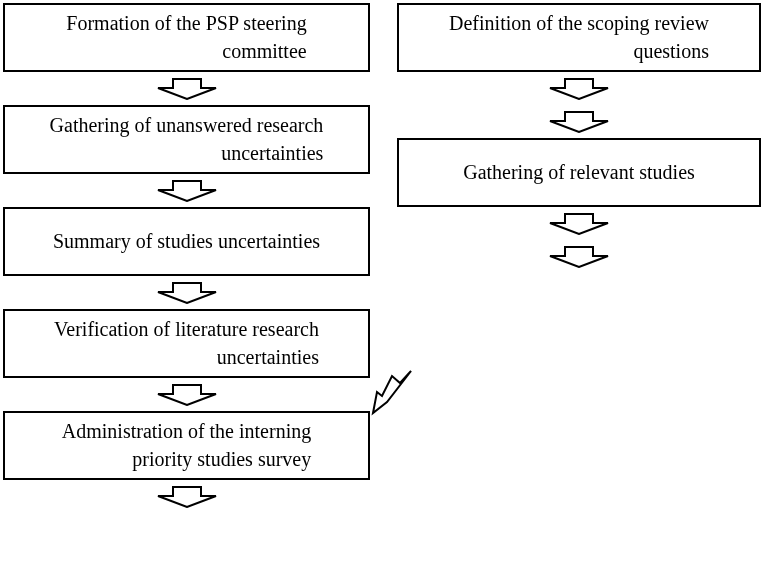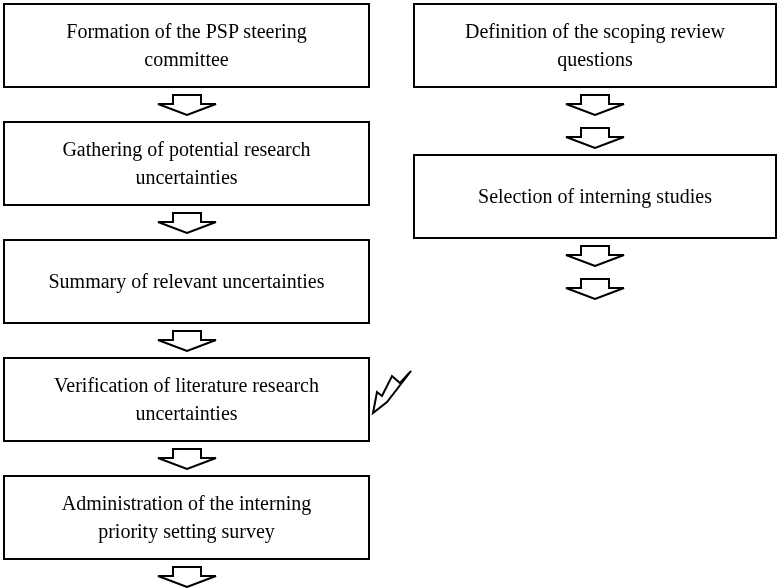--- a/index.html
+++ b/index.html
@@ -17,29 +17,29 @@
     font-family: "Liberation Serif", "DejaVu Serif", serif;
     color: #000000;
   }
   .col {
     position: absolute;
     top: 3px;
     display: flex;
     flex-direction: column;
   }
   .col-left  { left: 3px;   width: 367px; }
-  .col-right { left: 413px; width: 364px; }
+  .col-right { left: 397px; width: 364px; }
   .box {
-    height: 85px;
+    height: 69px;
     border: 2px solid #000000;
     background: #ffffff;
     display: flex;
     align-items: center;
     justify-content: center;
-    text-align: center;
+    text-align: right;
     padding: 4px 18px;
     font-size: 20px;
     line-height: 1.38;
     white-space: pre-line;
   }
   .gap {
     height: 33px;
     display: flex;
     align-items: center;
     justify-content: center;
@@ -62,51 +62,51 @@
       <span>Formation of the PSP steering
 committee</span>
     </div>
     <div class="gap">
       <svg class="down-arrow" width="62" height="22" viewBox="0 0 62 22">
         <polygon points="17,1 45,1 45,10 60,10 31,21 2,10 17,10" fill="#ffffff" stroke="#000000" stroke-width="2"></polygon>
       </svg>
     </div>
 
     <div class="box">
-      <span>Gathering of potential research
+      <span>Gathering of unanswered research
 uncertainties</span>
     </div>
     <div class="gap">
       <svg class="down-arrow" width="62" height="22" viewBox="0 0 62 22">
         <polygon points="17,1 45,1 45,10 60,10 31,21 2,10 17,10" fill="#ffffff" stroke="#000000" stroke-width="2"></polygon>
       </svg>
     </div>
 
     <div class="box">
-      <span>Summary of relevant uncertainties</span>
+      <span>Summary of studies uncertainties</span>
     </div>
     <div class="gap">
       <svg class="down-arrow" width="62" height="22" viewBox="0 0 62 22">
         <polygon points="17,1 45,1 45,10 60,10 31,21 2,10 17,10" fill="#ffffff" stroke="#000000" stroke-width="2"></polygon>
       </svg>
     </div>
 
     <div class="box">
       <span>Verification of literature research
 uncertainties</span>
     </div>
     <div class="gap">
       <svg class="down-arrow" width="62" height="22" viewBox="0 0 62 22">
         <polygon points="17,1 45,1 45,10 60,10 31,21 2,10 17,10" fill="#ffffff" stroke="#000000" stroke-width="2"></polygon>
       </svg>
     </div>
 
     <div class="box">
       <span>Administration of the interning
-priority setting survey</span>
+priority studies survey</span>
     </div>
     <div class="gap">
       <svg class="down-arrow" width="62" height="22" viewBox="0 0 62 22">
         <polygon points="17,1 45,1 45,10 60,10 31,21 2,10 17,10" fill="#ffffff" stroke="#000000" stroke-width="2"></polygon>
       </svg>
     </div>
 
 
   </div>
 
@@ -122,21 +122,21 @@
       </svg>
     </div>
 
     <div class="gap">
       <svg class="down-arrow" width="62" height="22" viewBox="0 0 62 22">
         <polygon points="17,1 45,1 45,10 60,10 31,21 2,10 17,10" fill="#ffffff" stroke="#000000" stroke-width="2"></polygon>
       </svg>
     </div>
 
     <div class="box">
-      <span>Selection of interning studies</span>
+      <span>Gathering of relevant studies</span>
     </div>
     <div class="gap">
       <svg class="down-arrow" width="62" height="22" viewBox="0 0 62 22">
         <polygon points="17,1 45,1 45,10 60,10 31,21 2,10 17,10" fill="#ffffff" stroke="#000000" stroke-width="2"></polygon>
       </svg>
     </div>
 
     <div class="gap">
       <svg class="down-arrow" width="62" height="22" viewBox="0 0 62 22">
         <polygon points="17,1 45,1 45,10 60,10 31,21 2,10 17,10" fill="#ffffff" stroke="#000000" stroke-width="2"></polygon>

